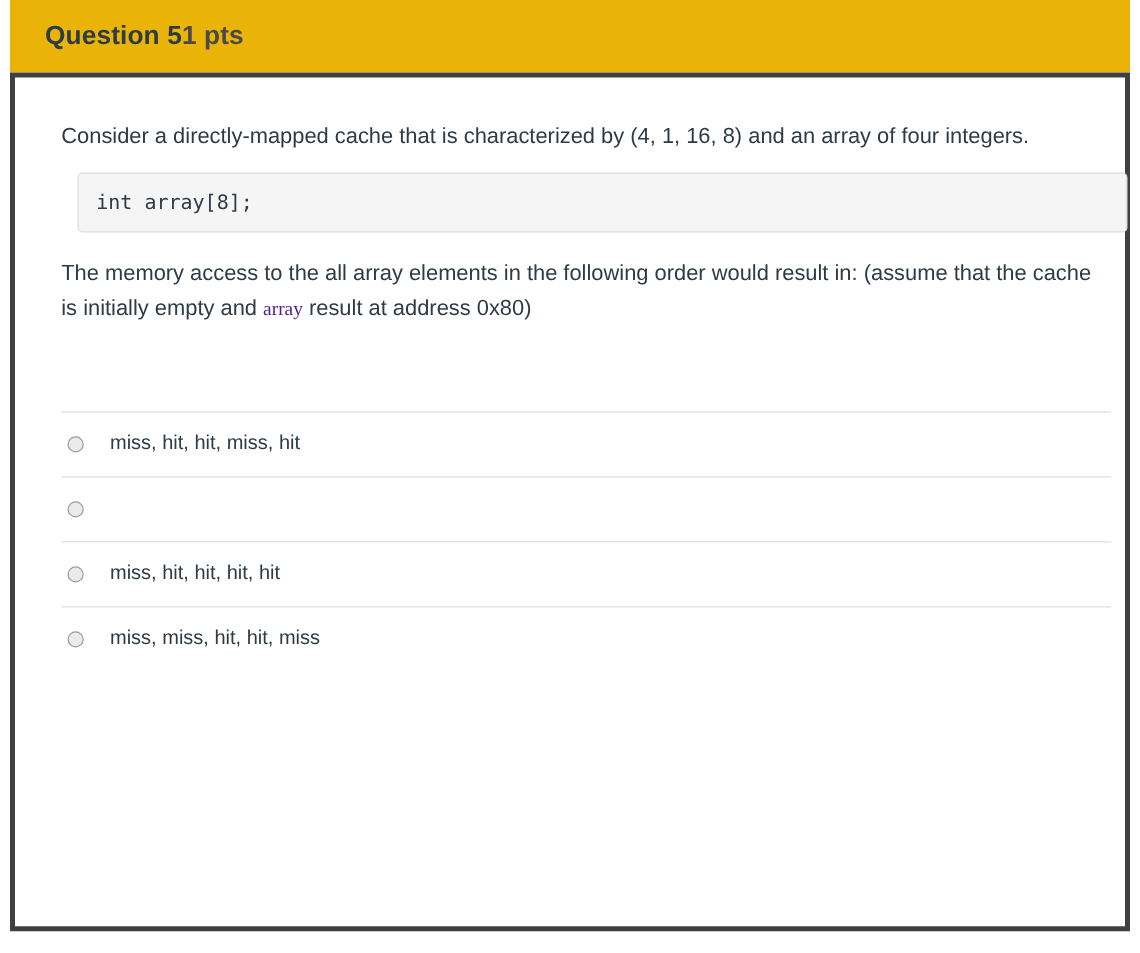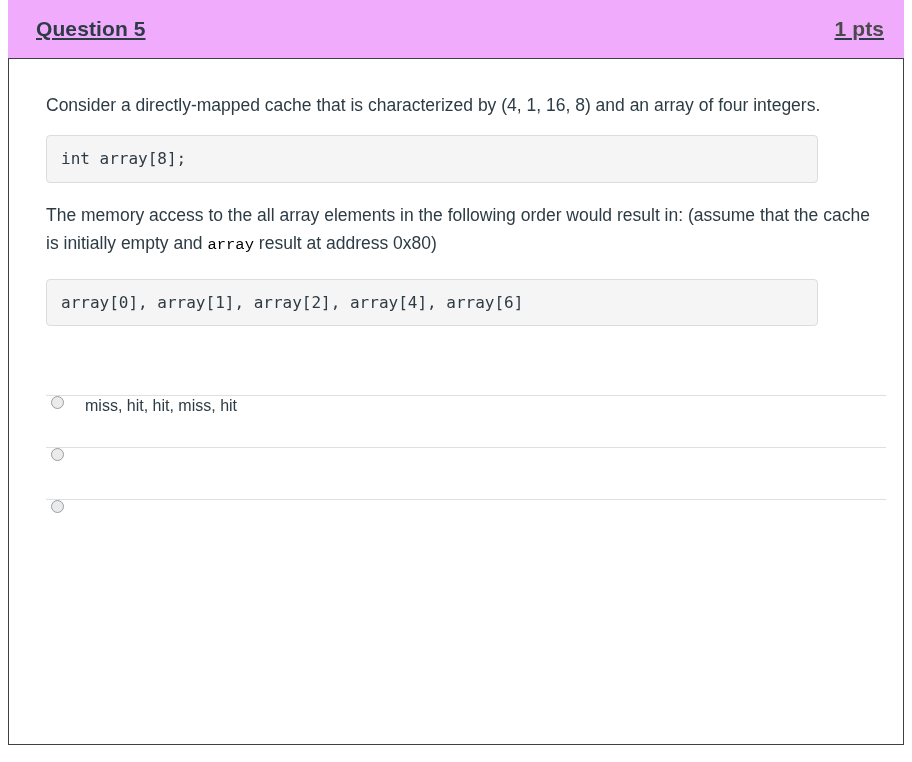--- a/index.html
+++ b/index.html
@@ -16,97 +16,95 @@
   }
 
   .question {
     position: relative;
     width: 896px;
     margin: 0 0 0 8px;
   }
 
   
   .question-header {
-    background: #f0abfc;
+    background: #eab308;
     height: 58px;
     box-sizing: border-box;
     padding: 0 20px 0 28px;
     display: flex;
     align-items: center;
-    justify-content: space-between;
-    text-decoration: underline;
   }
   .question-name {
     font-size: 21px;
     font-weight: bold;
     color: #2d3b45;
     letter-spacing: 0.1px;
   }
   .question-points {
     font-size: 21px;
     font-weight: bold;
     color: #4a4a4a;
     letter-spacing: 0.1px;
   }
 
   
   .question-body {
-    border: 1px solid #404040;
+    border: 4px solid #404040;
     background: #ffffff;
     box-sizing: border-box;
     width: 896px;
     height: 687px;
     padding: 32px 25px 14px 28px;
   }
 
   .qtext {
     font-size: 17.5px;
     line-height: 1.62;
     color: #2d3b45;
     margin: 0 0 0 9px;
     max-width: 845px;
   }
   .qtext.second {
     margin-top: 18px;
   }
 
   code.inline {
-    font-family: Liberation Mono, monospace;
+    font-family: Liberation Serif, serif;
     font-size: 15.5px;
-    color: #000000;
+    color: #4c1d95;
     white-space: pre;
   }
 
   .codeblock {
-    margin: 16px 0 0 9px;
+    margin: 16px 0 0 22px;
     background: #f5f5f5;
     border: 1px solid #dcdcdc;
     border-radius: 4px;
     box-sizing: border-box;
-    width: 772px;
+    width: 840px;
     padding: 13px 14px;
     font-family: "DejaVu Sans Mono", "Liberation Mono", monospace;
     font-size: 16px;
     line-height: 1.2;
     color: #2d3b45;
     white-space: pre;
     overflow: hidden;
   }
   .codeblock.second {
     margin-top: 21px;
   }
 
   
   .answers {
     margin: 69px 0 0 9px;
     width: 840px;
   }
   .answer {
     display: flex;
-    align-items: flex-start;
+    align-items: center;
     height: 52px;
     border-top: 1px solid #dcdfe3;
     box-sizing: border-box;
   }
   .answer:last-child {
     border-bottom: none;
   }
   .radio {
     width: 13px;
     height: 13px;
@@ -134,35 +132,39 @@
   </div>
 
   <div class="question-body">
 
     <p class="qtext">Consider a directly-mapped cache that is characterized by (4, 1, 16, 8) and an array of four integers.</p>
 
     <div class="codeblock">int array[8];</div>
 
     <p class="qtext second"><span>The memory access to the all array elements in the following order would result in: (assume that the cache is initially empty and </span><code class="inline">array</code><span> result at address 0x80)</span></p>
 
-    <div class="codeblock second">array[0], array[1], array[2], array[4], array[6]</div>
 
     <div class="answers">
 
       <div class="answer">
         <span class="radio"></span>
         <span class="answer-label">miss, hit, hit, miss, hit</span>
       </div>
 
       <div class="answer">
         <span class="radio"></span>
       </div>
 
+      <div class="answer">
+        <span class="radio"></span>
+        <span class="answer-label">miss, hit, hit, hit, hit</span>
+      </div>
 
 
       <div class="answer">
         <span class="radio"></span>
+        <span class="answer-label">miss, miss, hit, hit, miss</span>
       </div>
 
     </div>
 
   </div>
 </div>
 
 </body></html>

